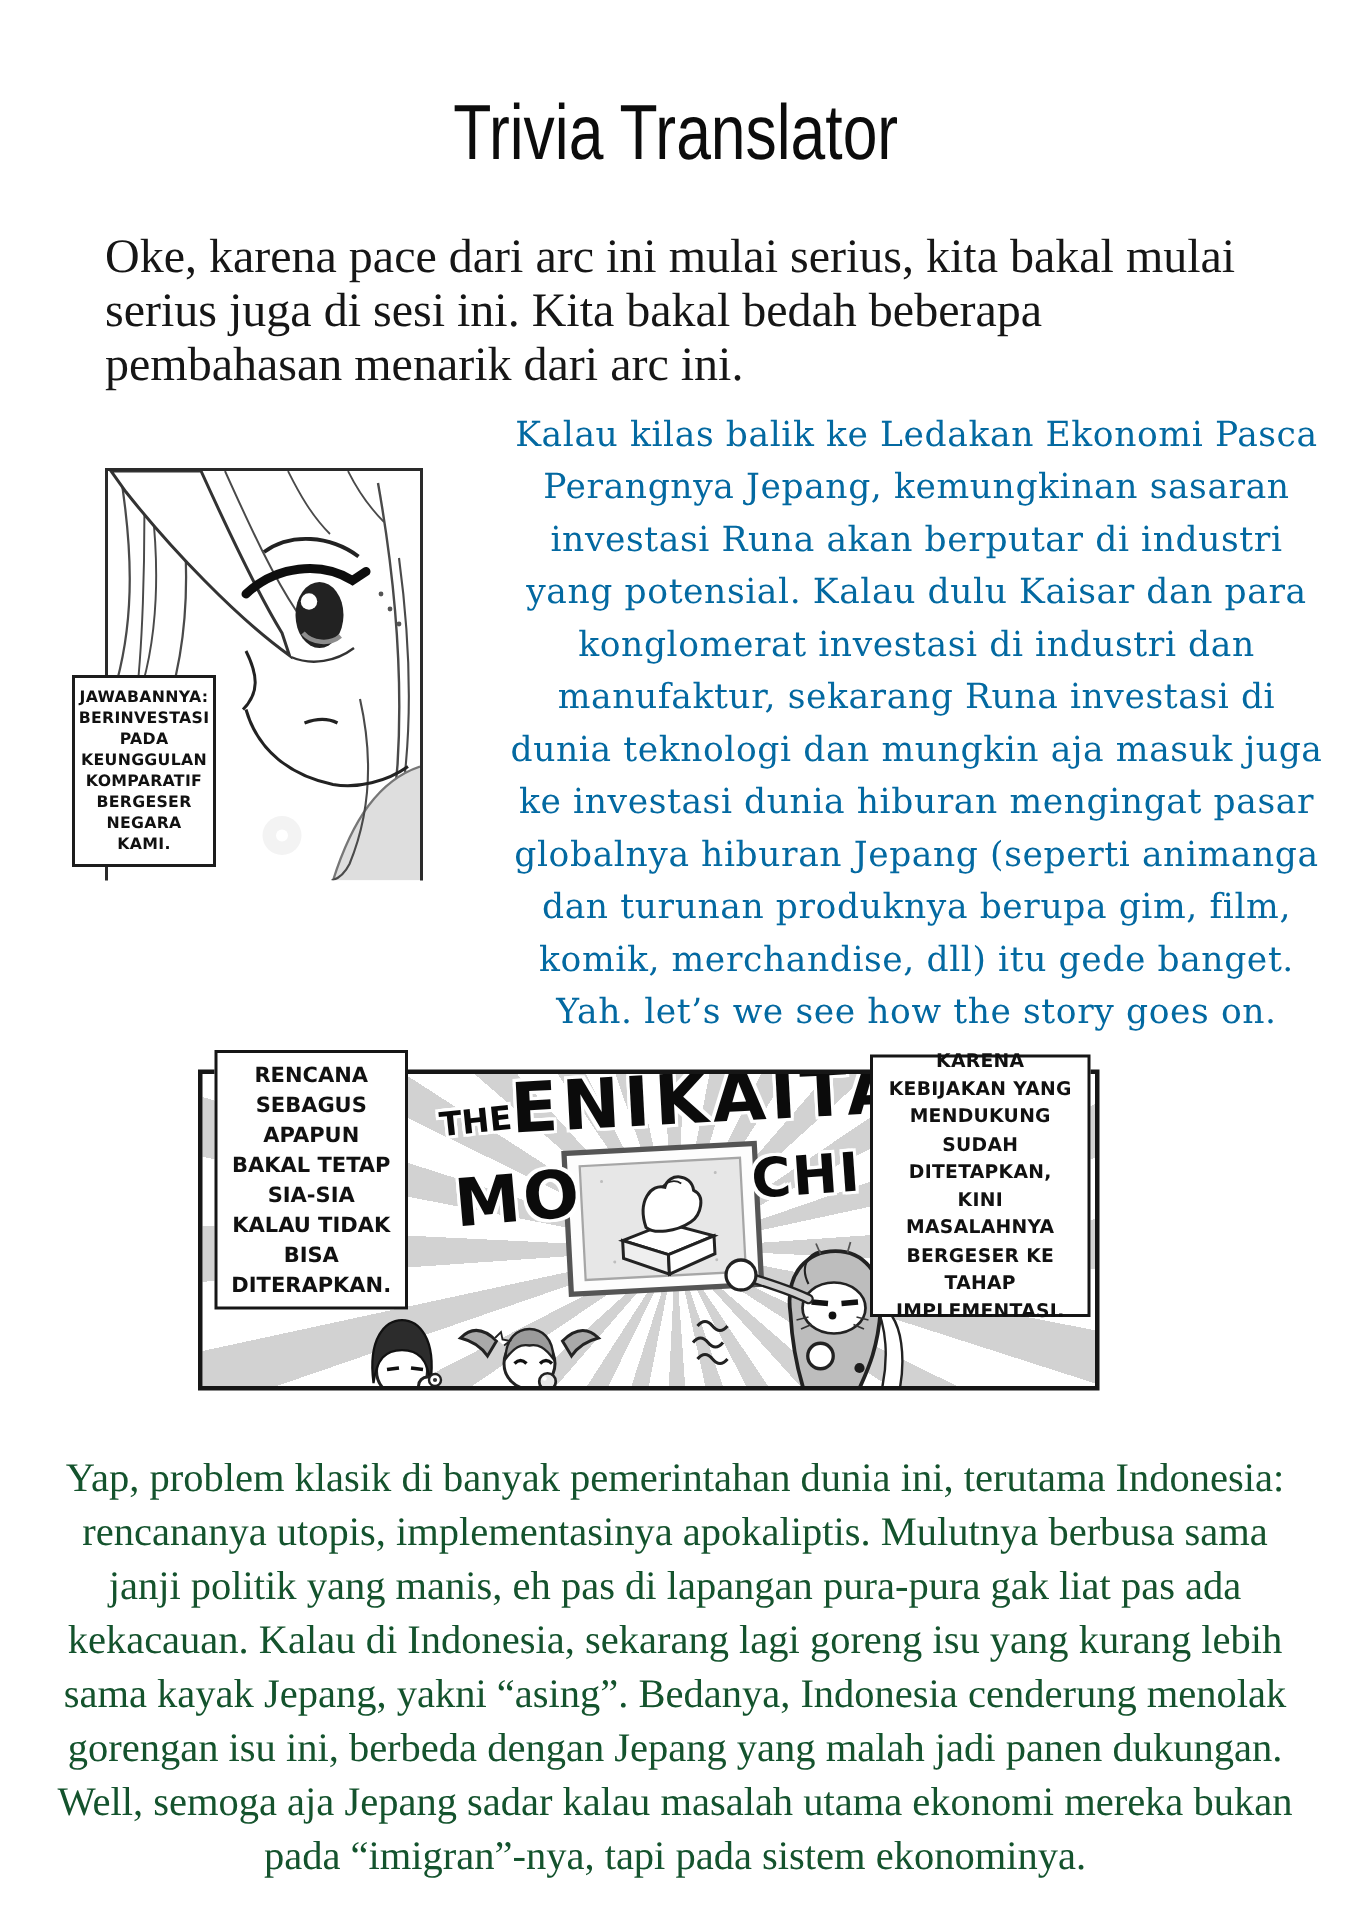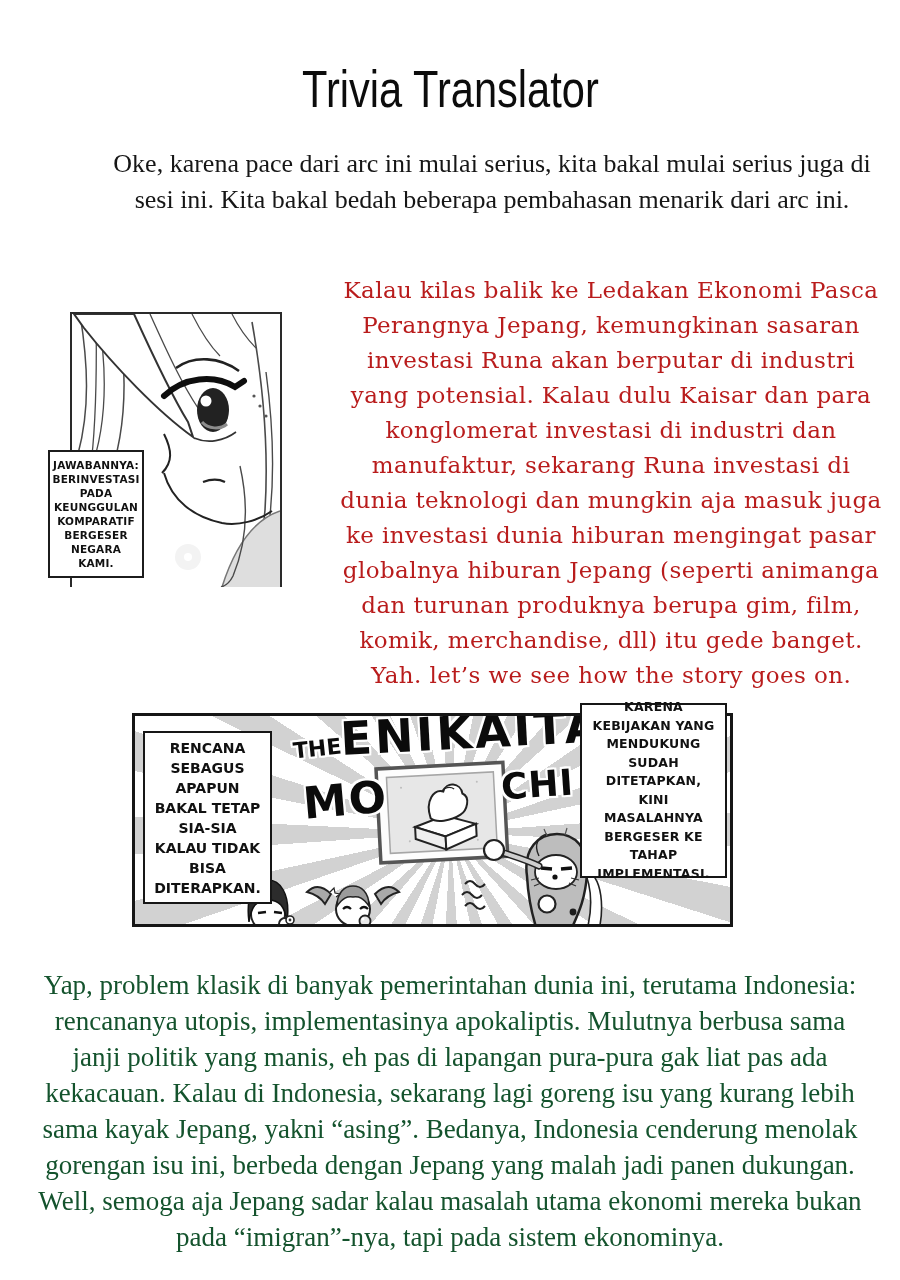--- a/index.html
+++ b/index.html
@@ -6,25 +6,25 @@
   .page{position:relative;width:900px;height:1280px;background:#ffffff;overflow:hidden;
         color:#111;font-family:"Liberation Serif",serif;}
 
   
   .title{position:absolute;top:26px;left:0;width:900px;text-align:center;
          font-family:"Liberation Sans",sans-serif;font-weight:normal;font-size:52px;
          color:#0c0c0c;letter-spacing:0;line-height:1.1;}
   .title span{display:inline-block;transform:scaleX(0.8);}
 
   
-  .intro{position:absolute;top:120px;left:70px;width:760px;text-align:center;
-         font-size:26px;line-height:36px;color:#161616;margin-left:42px;}
+  .intro{position:absolute;top:120px;left:70px;width:760px;
+         font-size:32px;line-height:36px;color:#161616;}
   .analysis{position:absolute;top:250px;left:337px;width:548px;text-align:center;
          font-family:"DejaVu Serif",serif;font-size:23px;line-height:35px;
-         letter-spacing:0.4px;color:#b91c1c;}
+         letter-spacing:0.4px;color:#0369a1;}
   .outro{position:absolute;top:940px;left:30px;width:840px;text-align:center;
          font-size:27px;line-height:36px;color:#14532d;}
 
   
   .face-panel{position:absolute;left:70px;top:312px;width:208px;height:273px;
         border-top:2px solid #2a2a2a;border-left:2px solid #2a2a2a;border-right:2px solid #2a2a2a;
         background:#fff;overflow:hidden;}
   .face-bubble{position:absolute;left:48px;top:450px;width:96px;height:128px;
         background:#fff;border:2px solid #1c1c1c;box-sizing:border-box;
         display:flex;align-items:center;justify-content:center;text-align:center;
@@ -41,21 +41,21 @@
                     2px 2px 0 #fff,-2px -2px 0 #fff,2px -2px 0 #fff,-2px 2px 0 #fff;
         white-space:nowrap;}
   .w-the{left:158px;top:20px;font-size:22px;transform:rotate(-6deg);}
   .w-main{left:204px;top:-4px;font-size:46px;letter-spacing:3px;transform:rotate(-3deg);transform-origin:left top;}
   .w-mo{left:168px;top:58px;font-size:44px;letter-spacing:2px;transform:rotate(-5deg);}
   .w-chi{left:366px;top:48px;font-size:36px;letter-spacing:1px;transform:rotate(-4deg);}
 
   .strip-bubble{position:absolute;background:#fff;border:2.5px solid #161616;box-sizing:border-box;
         display:flex;align-items:center;justify-content:center;text-align:center;
         font-family:"DejaVu Sans",sans-serif;font-weight:bold;color:#111;}
-  .sb-left{left:143px;top:731px;width:129px;height:173px;font-size:14px;line-height:20px;padding:17px 8px;}
+  .sb-left{left:143px;top:700px;width:129px;height:173px;font-size:14px;line-height:20px;padding:17px 8px;}
   .sb-right{left:580px;top:703px;width:147px;height:175px;font-size:12.5px;line-height:18.5px;padding:6px 7px;letter-spacing:0.2px;}
 </style>
 </head>
 <body>
 
 <div class="page">
 
   <h1 class="title"><span>Trivia Translator</span></h1>
 
   <p class="intro">Oke, karena pace dari arc ini mulai serius, kita bakal mulai serius juga di sesi ini. Kita bakal bedah beberapa pembahasan menarik dari arc ini.</p>

